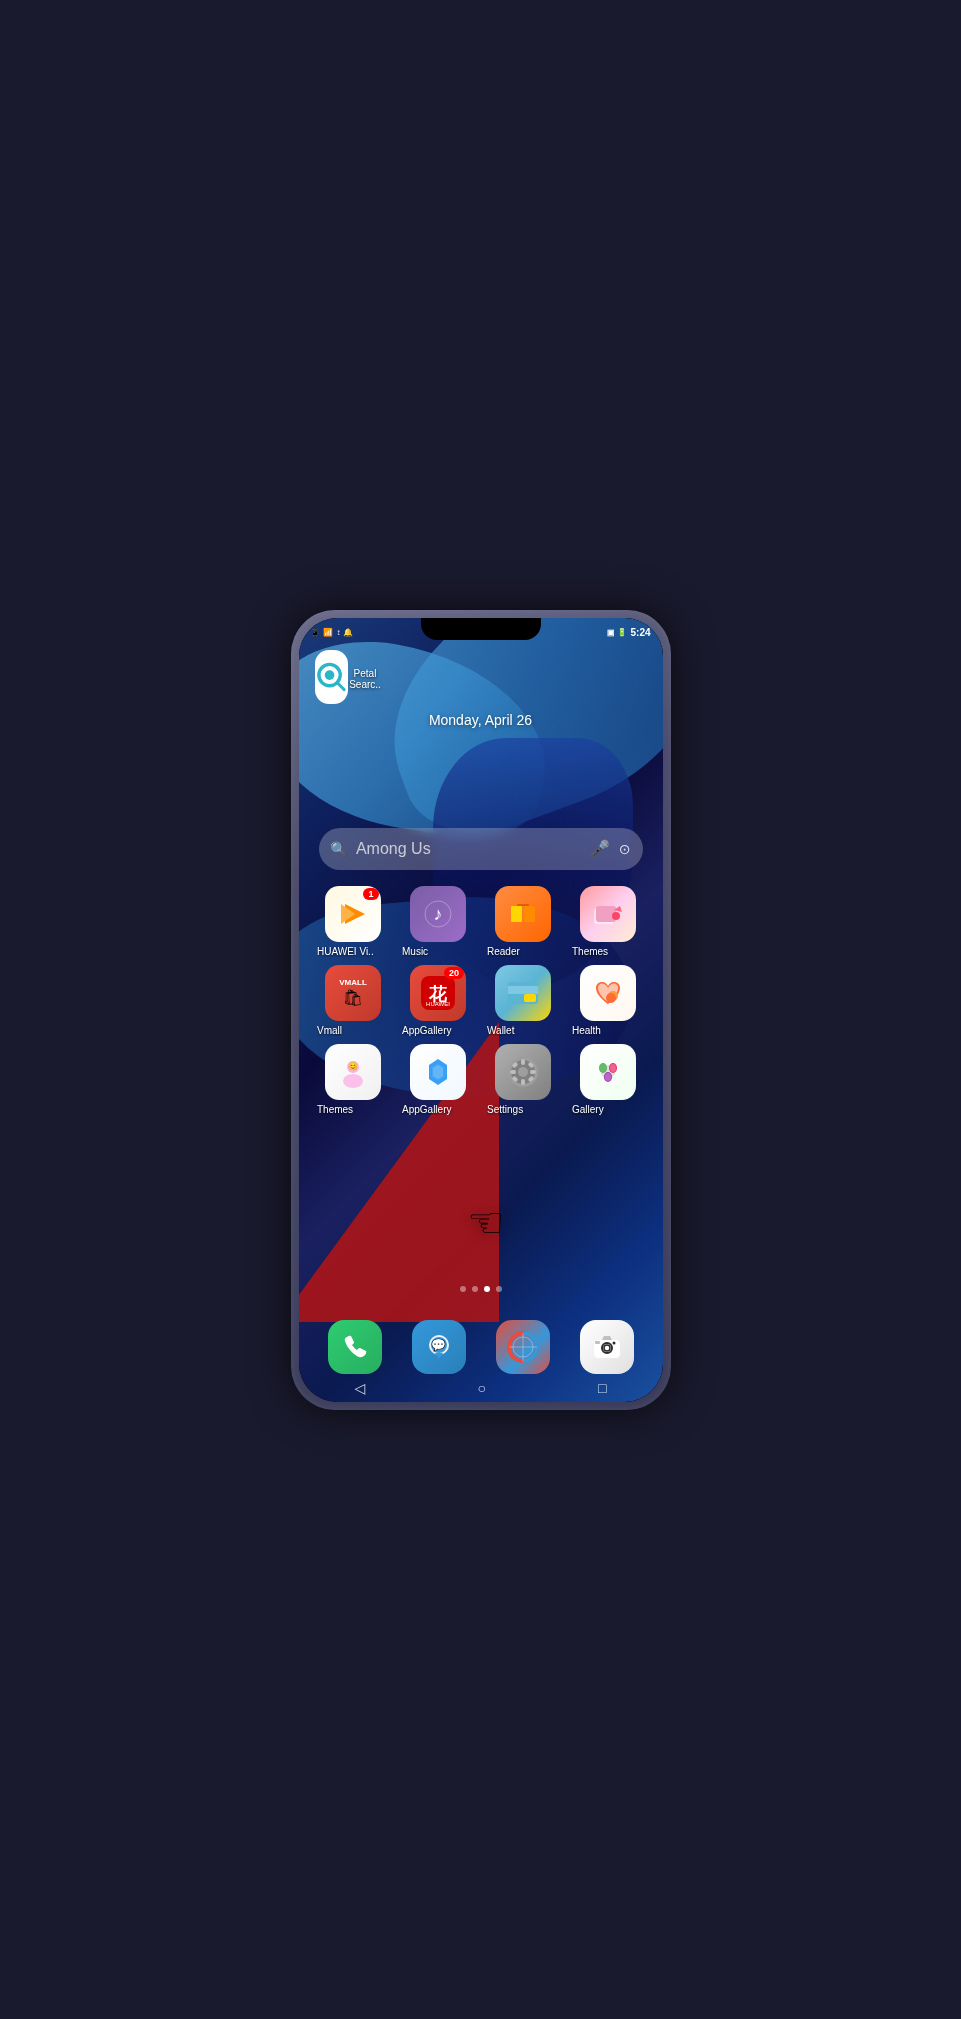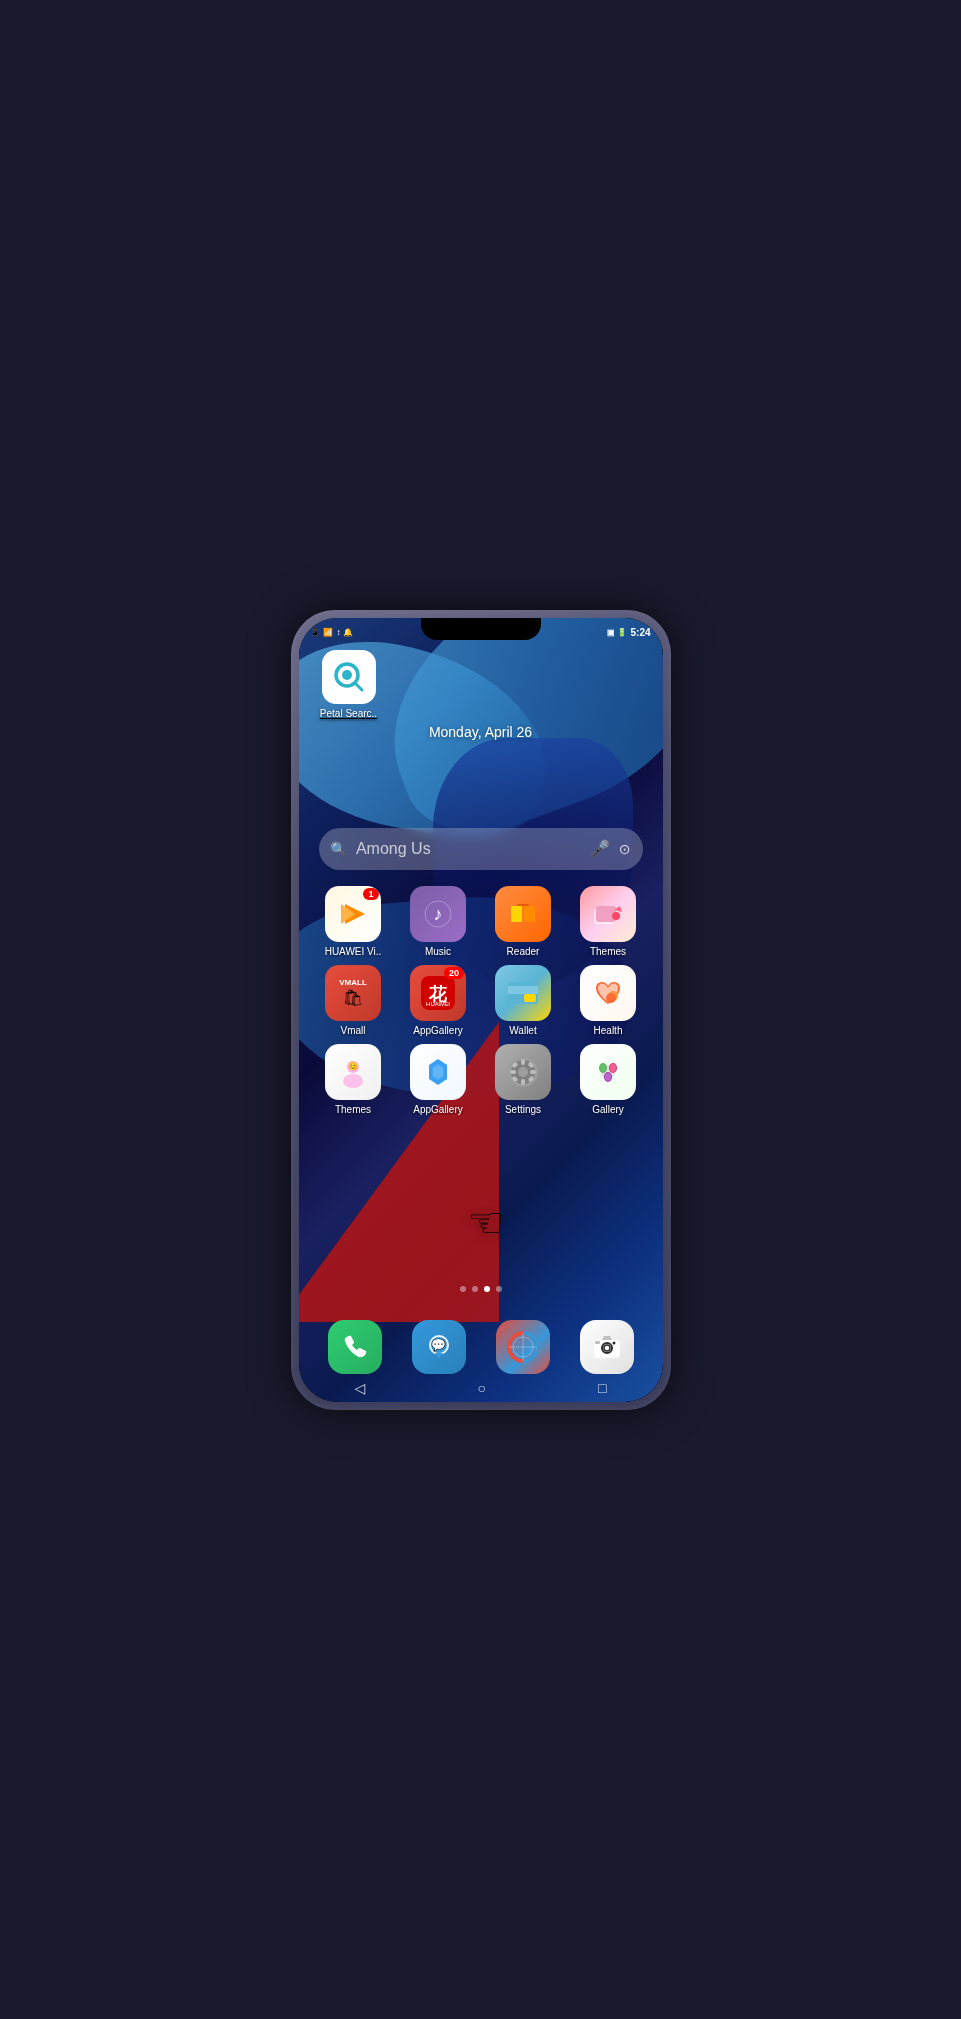--- a/index.html
+++ b/index.html
@@ -108,25 +108,24 @@
       font-size: 9px;
     }
     .status-left { display: flex; gap: 3px; align-items: center; }
     .status-right { display: flex; gap: 3px; align-items: center; font-weight: bold; font-size: 10px; }
     
     .top-app {
       position: absolute;
       top: 32px;
       left: 16px;
       display: flex;
-      flex-direction: column;
+      flex-direction: row;
       align-items: center;
       z-index: 10;
       width: 68px;
-      text-decoration: underline;
     }
     .top-app-label {
       color: white;
       font-size: 10px;
       margin-top: 4px;
       text-shadow: 0 1px 3px rgba(0,0,0,0.8);
       text-align: center;
     }
     
     .clock-area {
@@ -147,21 +146,21 @@
     .clock-pm {
       font-size: 18px;
       font-weight: 300;
       vertical-align: top;
       margin-top: 8px;
       display: inline-block;
     }
     .clock-date {
       font-size: 14px;
       font-weight: 300;
-      margin-top: 16px;
+      margin-top: 4px;
       text-shadow: 0 1px 4px rgba(0,0,0,0.5);
     }
     
     .search-bar {
       position: absolute;
       top: 210px;
       left: 20px; right: 20px;
       background: rgba(255,255,255,0.25);
       border-radius: 28px;
       height: 42px;
@@ -220,21 +219,20 @@
       padding: 1px 5px;
       font-weight: bold;
       min-width: 16px;
       text-align: center;
     }
     .app-label {
       color: white;
       font-size: 10px;
       margin-top: 4px;
       text-shadow: 0 1px 3px rgba(0,0,0,0.8);
-      text-align: center;
       white-space: nowrap;
       overflow: hidden;
       text-overflow: ellipsis;
       width: 100%;
     }
     
     .icon-huawei-video { background: linear-gradient(135deg, #fff8e1 0%, #fff 100%); }
     .icon-music { background: linear-gradient(135deg, #7b5ea7 0%, #9b6cc7 100%); }
     .icon-reader { background: linear-gradient(135deg, #ff8c42 0%, #ff6600 100%); }
     .icon-themes { background: linear-gradient(135deg, #ff9a9e 0%, #fecfef 50%, #ffecd2 100%); }

